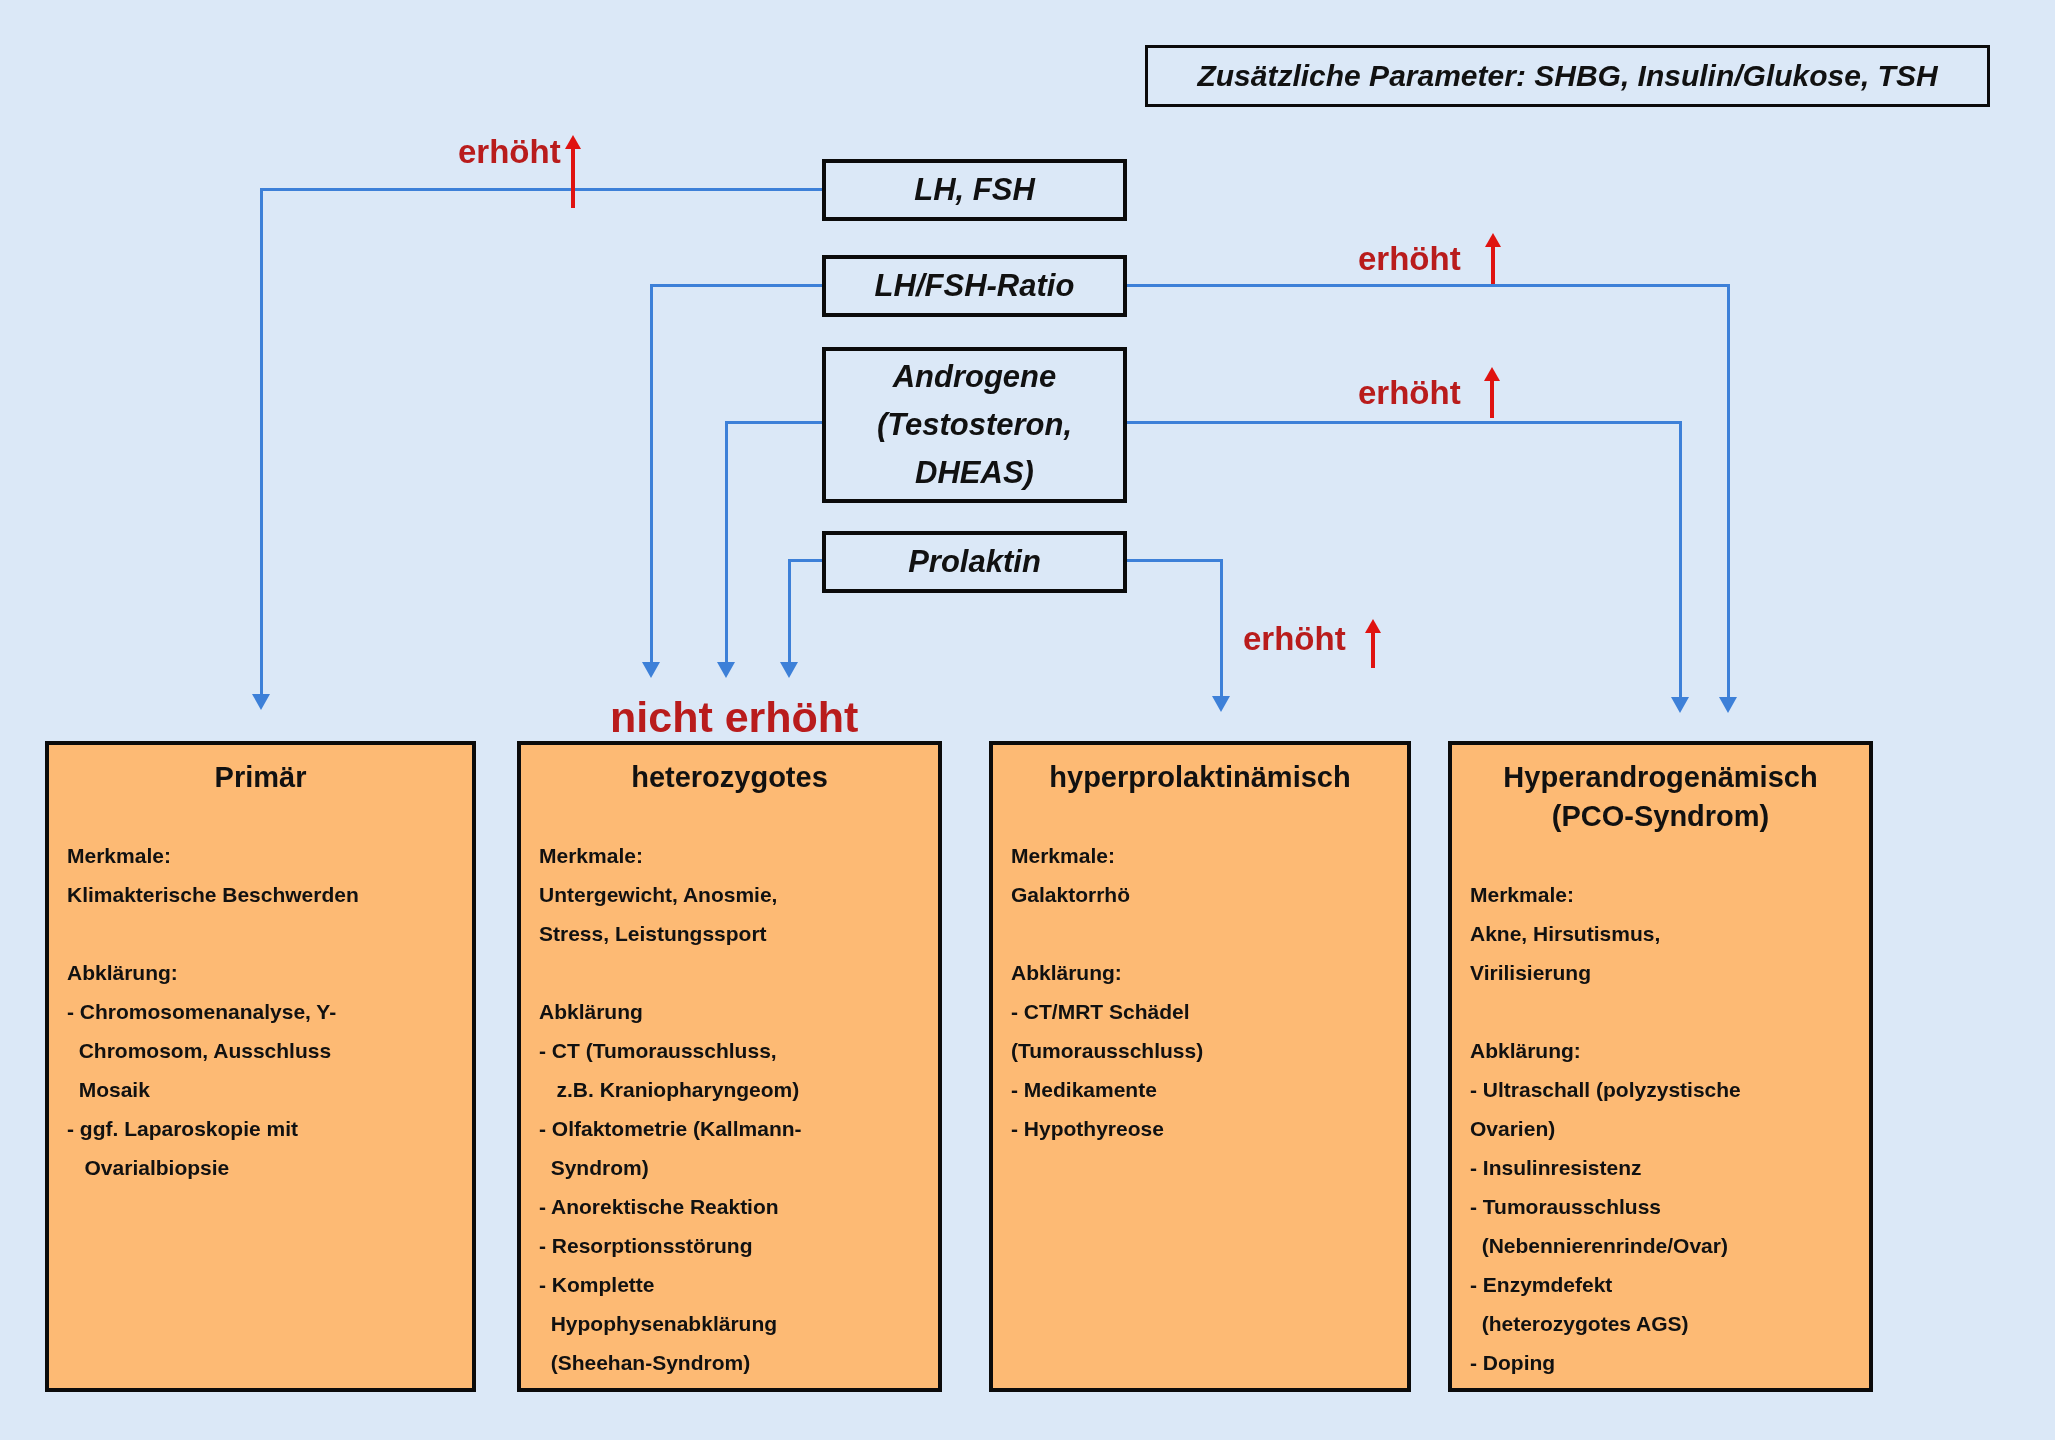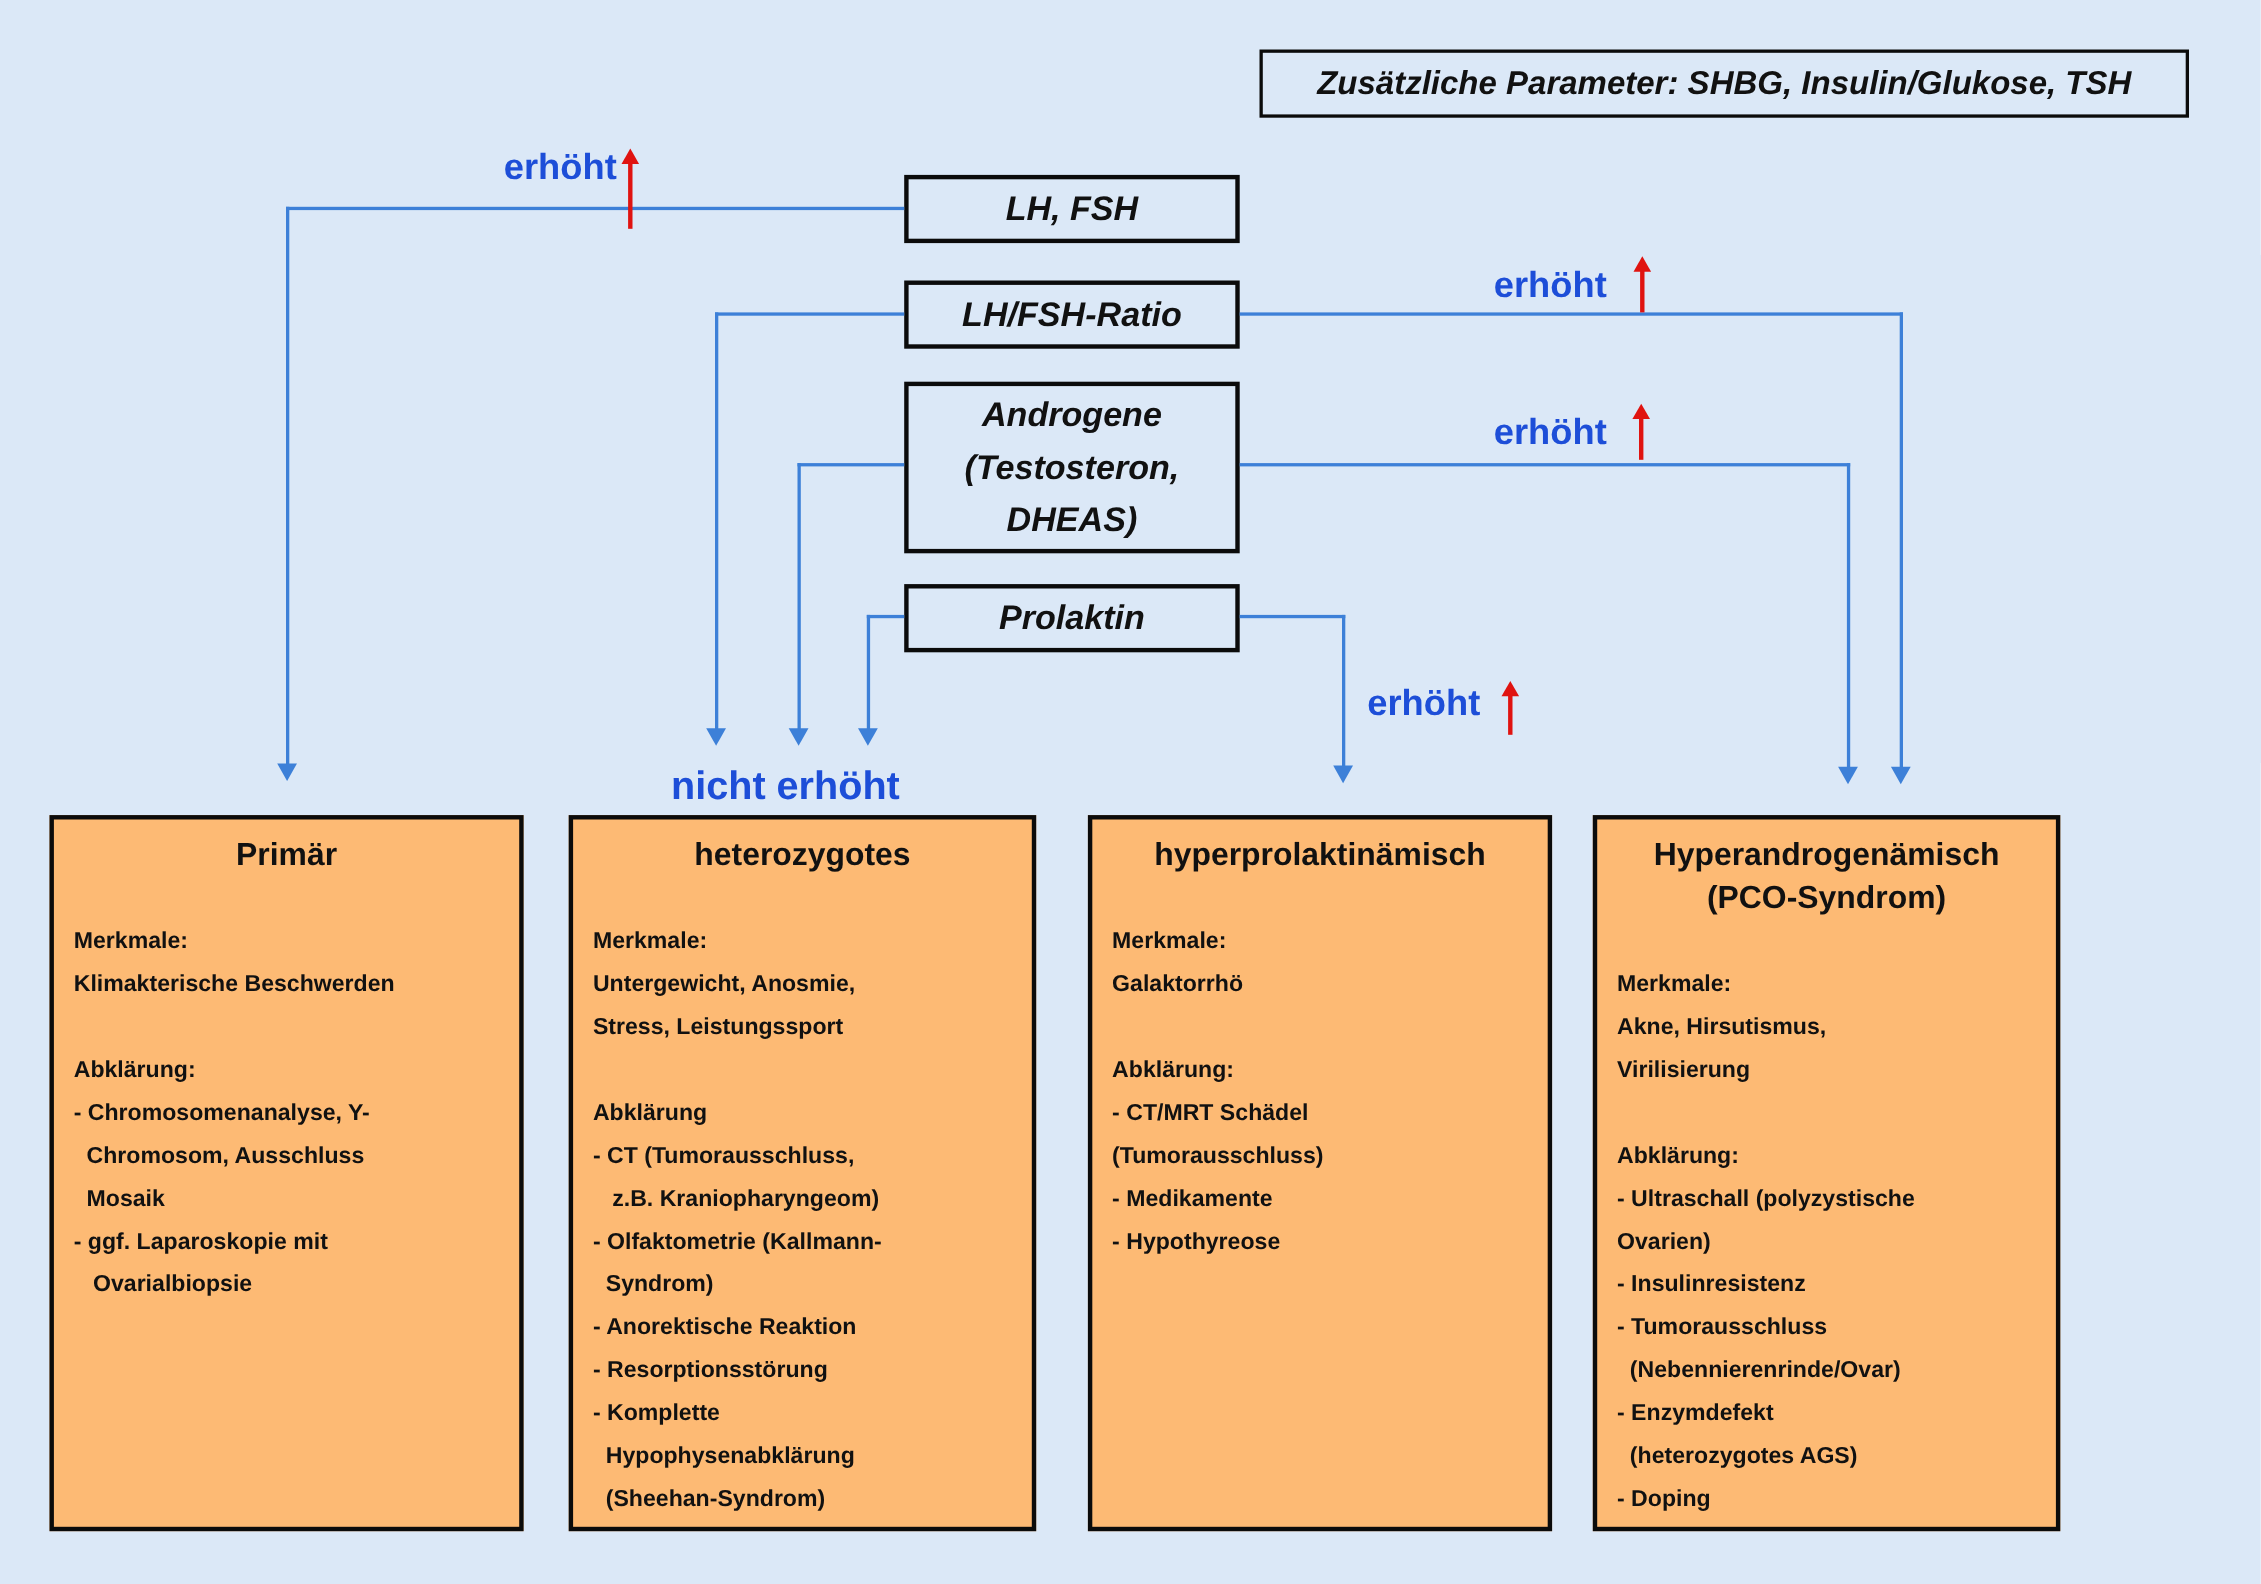--- a/index.html
+++ b/index.html
@@ -22,21 +22,21 @@
   }
   .hline,.vline{position:absolute;background:#3d80d8;}
   .hline{height:3px;}
   .vline{width:3px;}
   .bhead{
     position:absolute;width:0;height:0;
     border-left:9px solid transparent;border-right:9px solid transparent;
     border-top:16px solid #3d80d8;
   }
   .lbl{
-    position:absolute;font-weight:bold;color:#1d4ed8;font-size:33px;white-space:nowrap;
+    position:absolute;font-weight:bold;color:#b91c1c;font-size:33px;white-space:nowrap;
   }
   .red-up-arrow{position:absolute;width:4px;background:#e01310;}
   .red-up-arrow::before{
     content:"";position:absolute;top:-13px;left:-6px;width:0;height:0;
     border-left:8px solid transparent;border-right:8px solid transparent;
     border-bottom:14px solid #e01310;
   }
   .obox{
     position:absolute;top:741px;height:651px;background:#fdba74;border:4px solid #0b0b0b;
     box-sizing:border-box;padding:13px 18px 0 18px;color:#111;
@@ -105,21 +105,21 @@
 
   <div class="lbl" style="left:1358px;top:240px;">erhöht</div>
   <div class="red-up-arrow" style="left:1491px;top:246px;height:38px;"></div>
 
   <div class="lbl" style="left:1358px;top:374px;">erhöht</div>
   <div class="red-up-arrow" style="left:1490px;top:380px;height:38px;"></div>
 
   <div class="lbl" style="left:1243px;top:620px;">erhöht</div>
   <div class="red-up-arrow" style="left:1371px;top:632px;height:36px;"></div>
 
-  <div class="lbl" style="left:610px;top:693px;font-size:36px;text-align:right;">nicht erhöht</div>
+  <div class="lbl" style="left:610px;top:693px;font-size:43px;text-align:right;">nicht erhöht</div>
 
   <div class="obox" style="left:45px;width:431px;">
     <div class="obox-title">Primär</div>
     <div class="obox-body">Merkmale:
 Klimakterische Beschwerden
 
 Abklärung:
 - Chromosomenanalyse, Y-
   Chromosom, Ausschluss
   Mosaik

